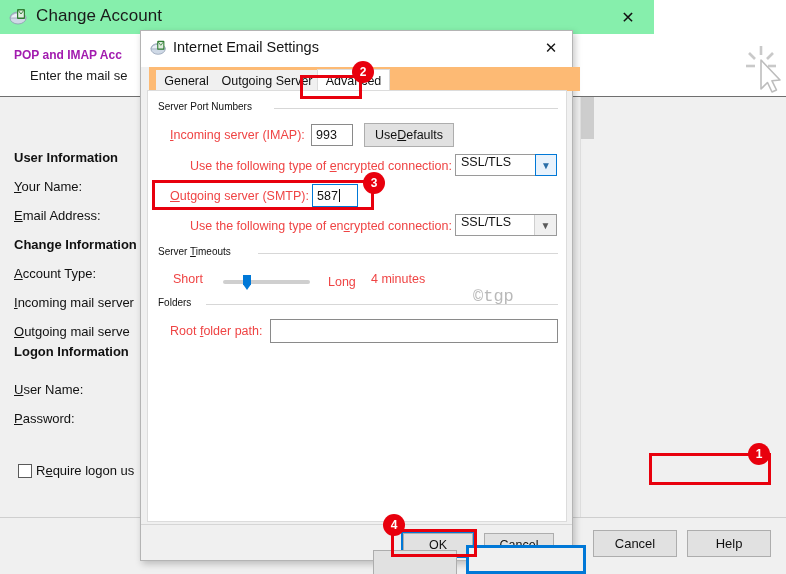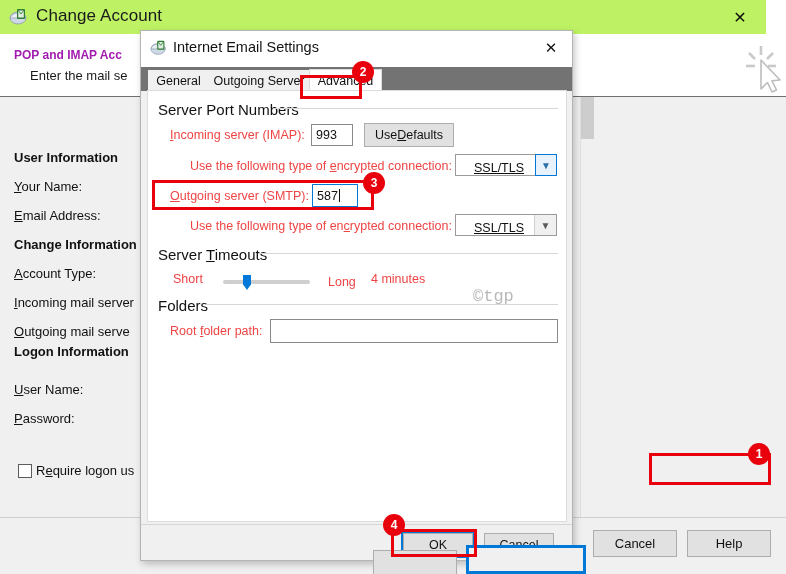--- a/index.html
+++ b/index.html
@@ -11,22 +11,22 @@
     font-family: "Liberation Sans", sans-serif;
   }
   #root {
     position: relative;
     width: 786px; height: 574px;
     background: #ffffff;
   }
 
   
   .main-titlebar {
-    position: absolute; left: 0; top: 0; width: 766px; height: 34px;
-    background: #bef264;
+    position: absolute; left: 0; top: 0; width: 654px; height: 34px;
+    background: #86efac;
   }
   .main-title-icon {
     position: absolute; left: 9px; top: 7px; width: 20px; height: 20px;
   }
   .main-title-text {
     position: absolute; left: 36px; top: 6px;
     font-size: 17px; color: #1a1a1a; letter-spacing: 0.1px;
   }
   .main-close {
     position: absolute; right: 8px; top: 3px;
@@ -114,43 +114,43 @@
     position: absolute; left: 32px; top: 8px;
     font-size: 14.5px; color: #141414;
   }
   .dlg-close {
     position: absolute; right: 4px; top: 4px; width: 34px; height: 26px;
     display: flex; align-items: center; justify-content: center;
     font-size: 15px; color: #111;
   }
 
   .tabstrip {
-    position: absolute; left: 0; top: 36px; width: 431px; height: 24px;
-    background: #737373;
+    position: absolute; left: 8px; top: 36px; width: 431px; height: 24px;
+    background: #fdba74;
   }
   .tab {
     position: absolute; top: 3px; height: 21px;
     font-size: 12.5px; color: #111;
     display: flex; align-items: center; justify-content: center;
     background: #f0f0f0;
   }
   .tab.active {
     background: #ffffff;
     border-left: 1px solid #dcdcdc; border-right: 1px solid #dcdcdc;
     border-top: 1px solid #dcdcdc;
     top: 2px; height: 23px;
   }
 
   .tabpage {
     position: absolute; left: 6px; top: 59px; width: 420px; height: 432px;
     background: #ffffff; border: 1px solid #dcdcdc;
   }
 
   .grp-label {
-    position: absolute; font-size: 15px; color: #111; background: #fff;
+    position: absolute; font-size: 10px; color: #111; background: #fff;
     padding-right: 5px; white-space: nowrap;
   }
   .grp-rule { position: absolute; height: 1px; background: #d7d7d7; }
 
   .dlg-lbl {
     position: absolute; font-size: 12.5px; color: #ef4444; white-space: nowrap;
   }
   .dlg-lbl u { text-decoration: underline; }
 
   .txtbox {
@@ -173,21 +173,21 @@
   }
   .dlg-btn.focused {
     background: #e1e1e1; border: 1px solid #adadad;
     outline: 2px solid #0078d7; outline-offset: 0px;
   }
 
   .combo {
     position: absolute; height: 22px; background: #ffffff;
     border: 1px solid #9a9a9a;
     font-size: 12.5px; color: #111;
-    display: flex; align-items: flex-end; padding-left: 18px; text-decoration: underline;
+    display: flex; align-items: flex-start; padding-left: 5px;
   }
   .combo-arrow {
     position: absolute; right: 0; top: 0; width: 22px; height: 20px;
     background: #f0f0f0; border-left: 1px solid #cfcfcf;
     display: flex; align-items: center; justify-content: center;
     color: #5a5a5a; font-size: 10px;
   }
   .combo.focused .combo-arrow {
     border: 1px solid #0078d7; background: #e8f2fc; color: #2a6ea8;
     right: -1px; top: -1px; height: 22px;

